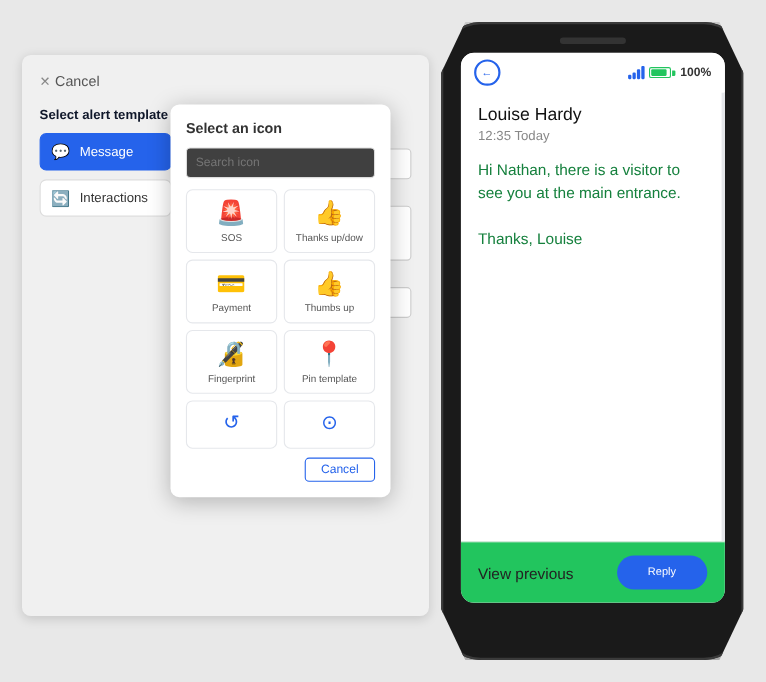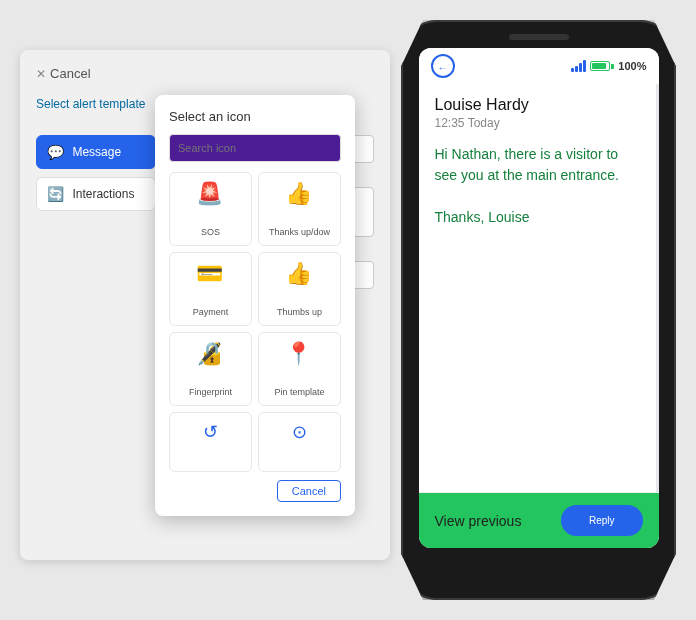--- a/index.html
+++ b/index.html
@@ -52,23 +52,23 @@
       display: flex;
       gap: 16px;
     }
 
     .left-panel {
       width: 120px;
     }
 
     .left-panel-title {
       font-size: 12px;
-      color: #0369a1;
-      font-weight: 400;
-      margin-bottom: 24px;
+      color: #0f172a;
+      font-weight: 700;
+      margin-bottom: 10px;
     }
 
     .template-btn {
       display: flex;
       align-items: center;
       gap: 8px;
       padding: 8px 10px;
       border-radius: 6px;
       margin-bottom: 8px;
       font-size: 12px;
@@ -130,35 +130,35 @@
       width: 200px;
       background: white;
       border-radius: 8px;
       box-shadow: 0 4px 20px rgba(0,0,0,0.25);
       padding: 14px;
       z-index: 10;
     }
 
     .modal-title {
       font-size: 13px;
-      font-weight: 400;
+      font-weight: 700;
       color: #333;
       margin-bottom: 10px;
     }
 
     .search-box {
       width: 100%;
       height: 28px;
       border: 1px solid #ddd;
       border-radius: 4px;
       padding: 0 8px;
       font-size: 11px;
       color: #999;
       margin-bottom: 10px;
-      background: #4c1d95;
+      background: #404040;
     }
 
     .icon-grid {
       display: grid;
       grid-template-columns: 1fr 1fr;
       gap: 6px;
       margin-bottom: 8px;
     }
 
     .icon-item {
@@ -174,21 +174,20 @@
     .icon-item .icon-svg {
       font-size: 22px;
       margin-bottom: 4px;
       color: #2563eb;
     }
 
     .icon-item .icon-label {
       font-size: 9px;
       color: #555;
       text-align: center;
-      margin-top: 16px;
     }
 
     .modal-cancel-btn {
       display: block;
       margin-left: auto;
       padding: 4px 14px;
       border: 1px solid #2563eb;
       border-radius: 4px;
       color: #2563eb;
       font-size: 11px;

